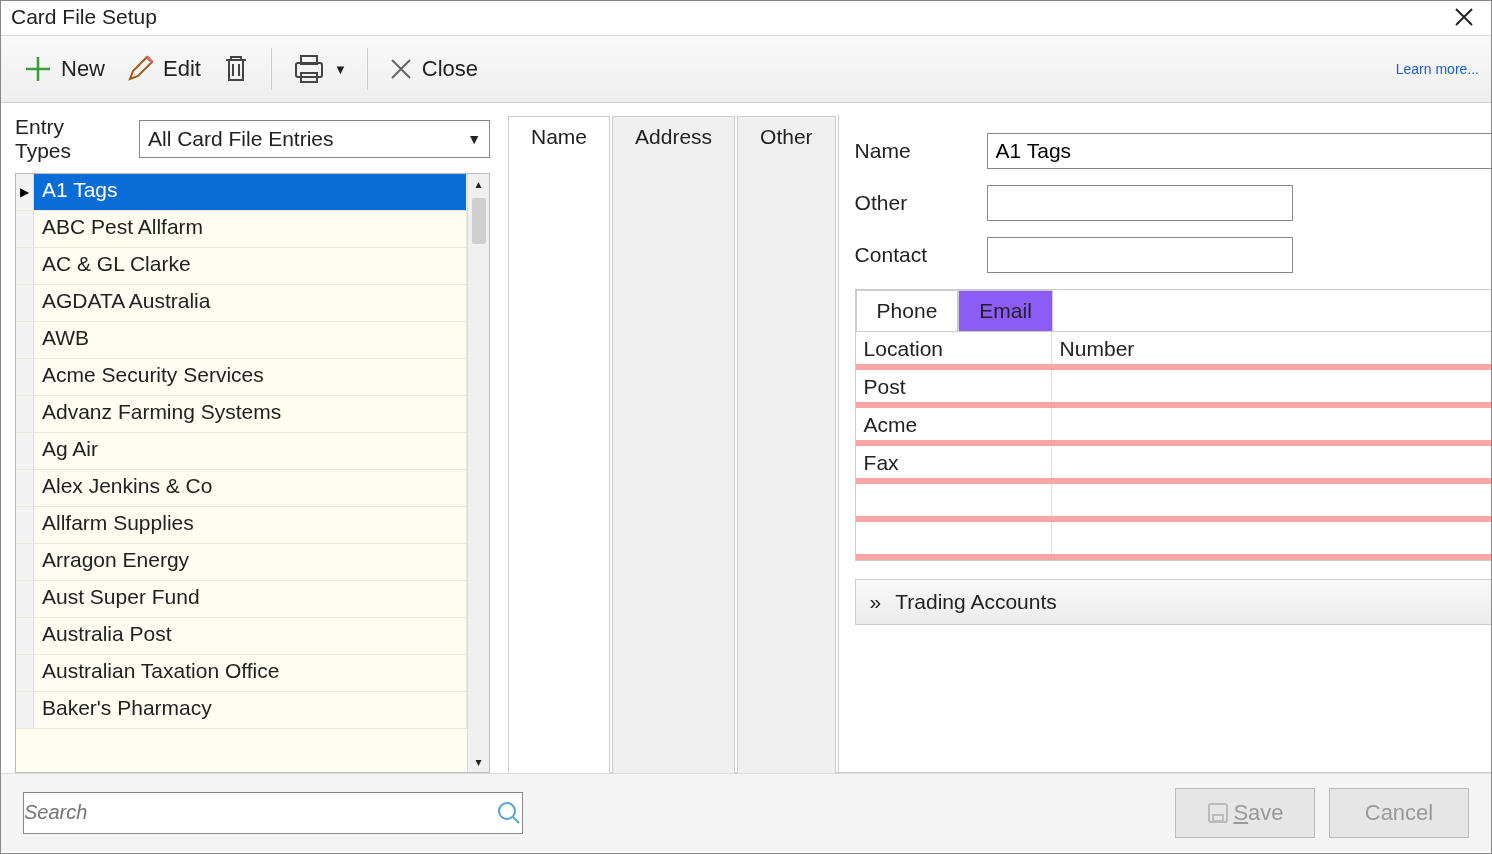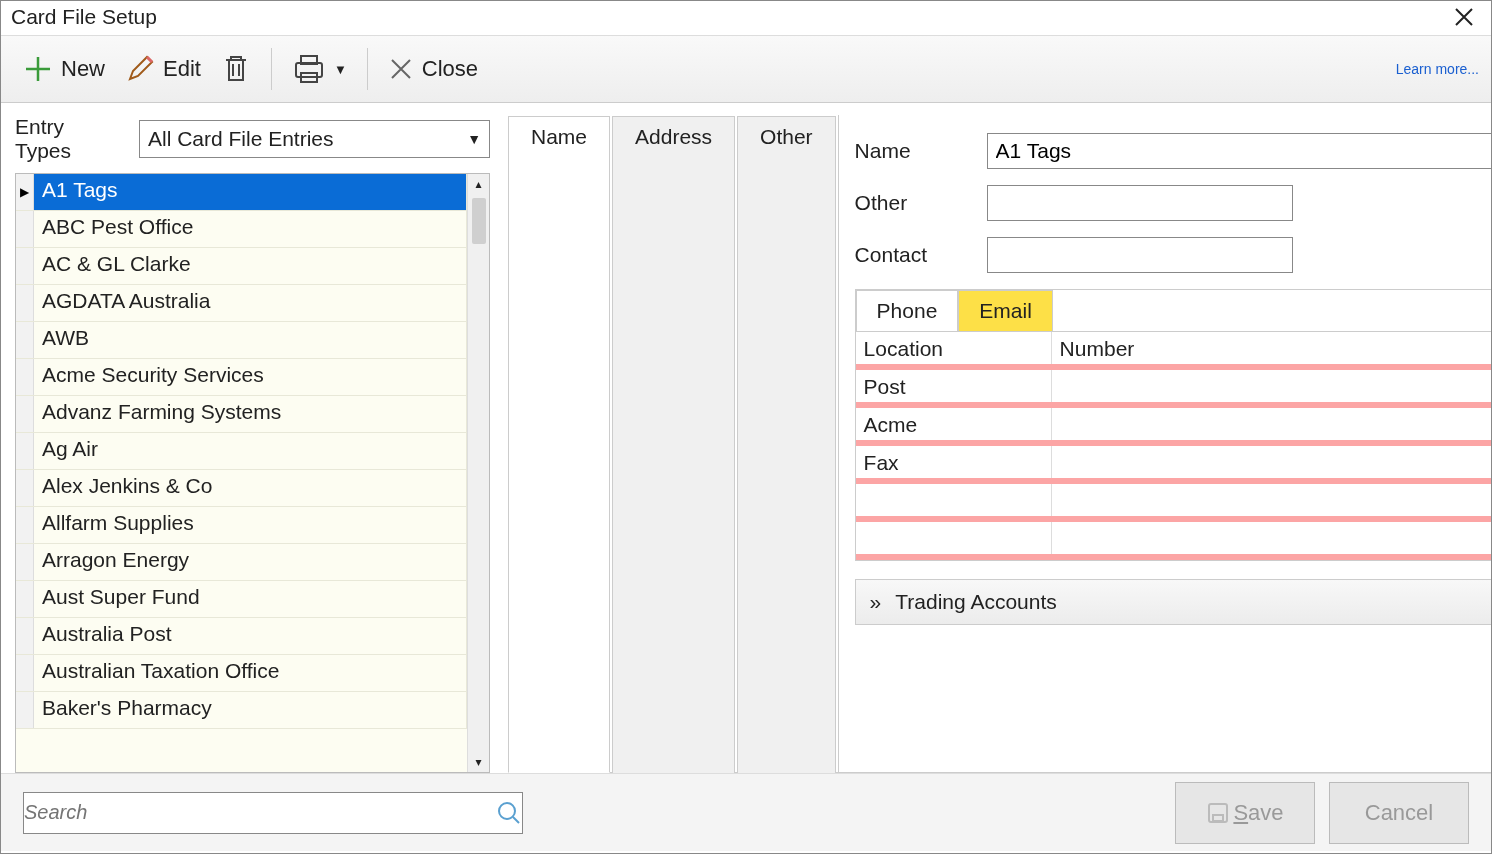--- a/index.html
+++ b/index.html
@@ -159,21 +159,21 @@
 }
 .field-row input.wide { width: 556px; }
 .field-row input.mid { width: 306px; }
 
 .subtabs-wrap { border: 1px solid #ccc; }
 .subtabs { display: flex; }
 .subtab {
   padding: 8px 20px;
   border: 1px solid #ccc;
   border-bottom: none;
-  background: #fde047;
+  background: #8b5cf6;
   font-size: 21px;
   cursor: pointer;
 }
 .subtab.active { background: #fff; }
 .subgrid {
   border-top: 1px solid #ccc;
 }
 .sg-row { display: flex; height: 38px; border-bottom: 6px solid #fca5a5; }
 .sg-row .c1 { width: 196px; padding: 5px 8px; border-right: 1px solid #ddd; font-size: 21px; }
 .sg-row .c2 { flex: 1; padding: 5px 8px; font-size: 21px; }
@@ -214,21 +214,21 @@
 .search-wrap input {
   flex: 1;
   border: none;
   outline: none;
   font-size: 20px;
   font-style: italic;
   color: #777;
 }
 .footer .spacer { flex: 1; }
 .btn {
-  height: 62px;
+  height: 50px;
   min-width: 140px;
   border: 1px solid #bbb;
   background: #e6e6e6;
   color: #999;
   font-size: 22px;
   display: flex;
   align-items: center;
   justify-content: center;
   gap: 3px;
   cursor: pointer;
@@ -309,21 +309,21 @@
     </div>
     <div class="grid">
       <div class="grid-body" id="grid-body">
           <div class="grid-row selected">
             <div class="gutter">▶</div>
             <div class="cell1">A1 Tags</div>
             <div class="cell2"></div>
           </div>
           <div class="grid-row">
             <div class="gutter"></div>
-            <div class="cell1">ABC Pest Office</div>
+            <div class="cell1">ABC Pest Allfarm</div>
             <div class="cell2"></div>
           </div>
           <div class="grid-row">
             <div class="gutter"></div>
             <div class="cell1">AC &amp; GL Clarke</div>
             <div class="cell2"></div>
           </div>
           <div class="grid-row">
             <div class="gutter"></div>
             <div class="cell1">AGDATA Australia</div>

